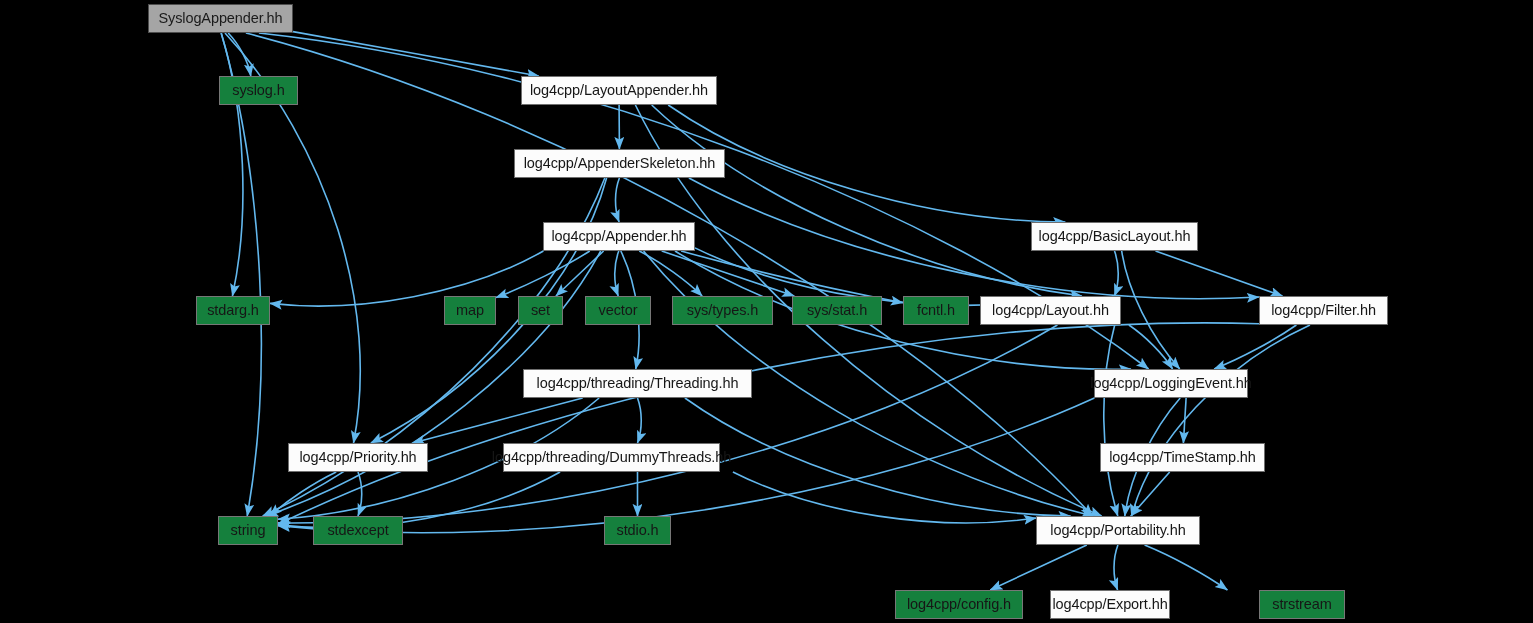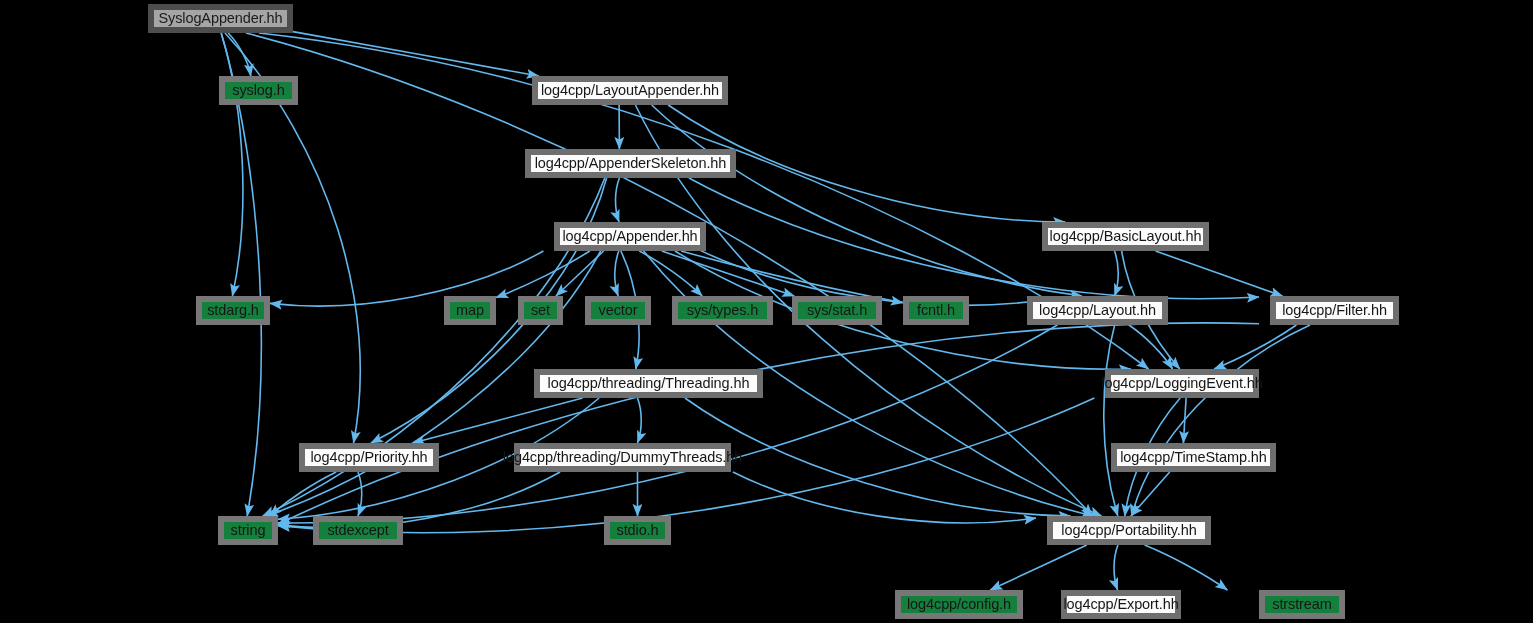--- a/index.html
+++ b/index.html
@@ -22,40 +22,39 @@
     height: 623px;
     pointer-events: none;
   }
   .node {
     position: absolute;
     box-sizing: border-box;
     display: flex;
     align-items: center;
     justify-content: center;
     height: 29px;
-    border: 6px solid #404040;
+    border: 1px solid #404040;
     font-size: 14.5px;
     line-height: 1;
     color: #161616;
     white-space: nowrap;
     letter-spacing: -0.1px;
   }
   .node.root {
     background: #a5a5a5;
     border-color: #4d4d4d;
     color: #1a1a1a;
   }
   .node.sys {
     background: #15803d;
     border-color: #777777;
   }
   .node.hdr {
     background: #fcfcfc;
     border-color: #6f6f6f;
-    margin-left: 11px;
   }
   .node-label {
     pointer-events: none;
   }
 </style>
 </head>
 <body>
 
 <div id="graph-root">
   <svg id="edge-layer" width="1533" height="623" viewBox="0 0 1533 623" xmlns="http://www.w3.org/2000/svg">
@@ -149,21 +148,21 @@
     </div>
     <div class="node sys" style="left: 672px; top: 296px; width: 101px;">
       <span class="node-label">sys/types.h</span>
     </div>
     <div class="node sys" style="left: 792px; top: 296px; width: 90px; align-items: center;">
       <span class="node-label">sys/stat.h</span>
     </div>
     <div class="node sys" style="left: 903px; top: 296px; width: 66px;">
       <span class="node-label">fcntl.h</span>
     </div>
-    <div class="node hdr" style="left: 1016px; top: 296px; width: 141px;">
+    <div class="node hdr" style="left: 980px; top: 296px; width: 141px;">
       <span class="node-label">log4cpp/Layout.hh</span>
     </div>
     <div class="node hdr" style="left: 1259px; top: 296px; width: 129px;">
       <span class="node-label">log4cpp/Filter.hh</span>
     </div>
     <div class="node hdr" style="left: 523px; top: 369px; width: 229px;">
       <span class="node-label">log4cpp/threading/Threading.hh</span>
     </div>
     <div class="node hdr" style="left: 1094px; top: 369px; width: 154px;">
       <span class="node-label">log4cpp/LoggingEvent.hh</span>

